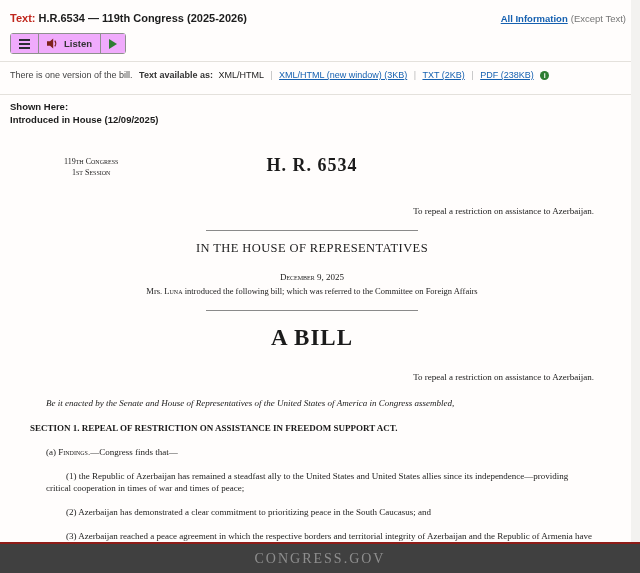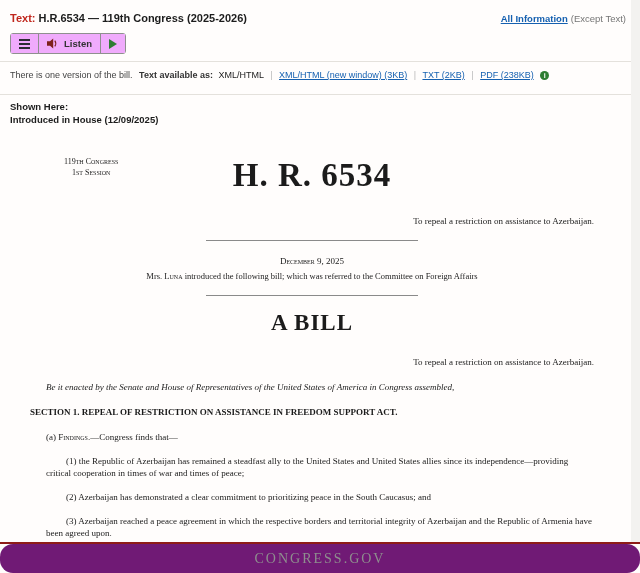--- a/index.html
+++ b/index.html
@@ -35,39 +35,39 @@
   .info-dot{display:inline-block;width:9px;height:9px;margin-left:4px;border-radius:50%;background:#2e7d32;color:#fff;font-size:7px;font-weight:bold;line-height:9px;text-align:center;vertical-align:middle;cursor:pointer;}
 
   
   .shown{padding:6px 10px 0 10px;font-size:9.5px;font-weight:bold;color:#1c1c1c;line-height:1.35;}
 
   
   .bill{font-family:"Liberation Serif",serif;color:#1b1b1b;font-size:9px;padding:26px 46px 0 30px;line-height:1.35;}
   .sc{font-variant:small-caps;}
   .bill-header{position:relative;text-align:center;min-height:34px;}
   .congress-block{position:absolute;left:34px;top:3px;font-size:8px;text-align:center;line-height:1.4;}
-  .bill-number{font-size:33px;font-weight:bold;letter-spacing:1px;}
+  .bill-number{font-size:18px;font-weight:bold;letter-spacing:1px;}
   .purpose{margin:18px 0 0 0;text-align:right;}
   .rule-center{width:212px;border-top:1px solid #8a8a8a;margin:13px auto 0 auto;}
   .chamber{text-align:center;font-size:12.5px;letter-spacing:0.4px;margin-top:9px;}
   .date-line{text-align:center;font-size:9px;margin-top:14px;}
   .sponsor{text-align:center;font-size:8.5px;margin-top:3px;}
   .a-bill{text-align:center;font-size:23px;font-weight:bold;letter-spacing:1px;margin-top:11px;}
   .enacting{font-style:italic;text-indent:16px;margin:13px 0 0 0;}
   .sec-head{font-weight:bold;margin:13px 0 0 0;}
   .para{margin:12px 0 0 0;padding-left:16px;}
   .para.num{padding-left:16px;text-indent:20px;}
   .bill a{color:#1560b0;text-decoration:underline;}
 
   
   .right-gutter{position:absolute;top:0;right:0;width:9px;bottom:31px;background:#f3f2f0;cursor:pointer;}
 
   
   .footer-rule{position:absolute;left:0;right:0;bottom:29px;height:2px;background:#8e1c18;}
-  .footer{position:absolute;left:0;right:0;bottom:0;height:29px;background:#701a75;display:flex;align-items:center;justify-content:center;border-radius:13px;}
+  .footer{position:absolute;left:0;right:0;bottom:0;height:29px;background:#404040;display:flex;align-items:center;justify-content:center;}
   .brand{font-family:"Liberation Serif",serif;font-size:14px;color:#8e8e8e;letter-spacing:2px;}
 </style>
 </head>
 <body>
 
 <div class="page">
 
   <header class="top">
     <div class="title-row">
       <h1 class="page-title"><span class="red-label">Text:</span><span>H.R.6534 — 119th Congress (2025-2026)</span></h1>
@@ -125,20 +125,21 @@
         <div class="sc">119th Congress</div>
         <div class="sc">1st Session</div>
       </div>
       <div class="bill-number">H. R. 6534</div>
     </div>
 
     <p class="purpose">To repeal a restriction on assistance to Azerbaijan.</p>
 
     <div class="rule-center"></div>
 
+    <div class="chamber">IN THE HOUSE OF REPRESENTATIVES</div>
     <div class="date-line sc">December 9, 2025</div>
     <div class="sponsor"><span>Mrs. </span><span class="sc">Luna</span><span> introduced the following bill; which was referred to the Committee on Foreign Affairs</span></div>
 
     <div class="rule-center"></div>
 
     <div class="a-bill">A BILL</div>
 
     <p class="purpose">To repeal a restriction on assistance to Azerbaijan.</p>
 
     <p class="enacting">Be it enacted by the Senate and House of Representatives of the United States of America in Congress assembled,</p>

